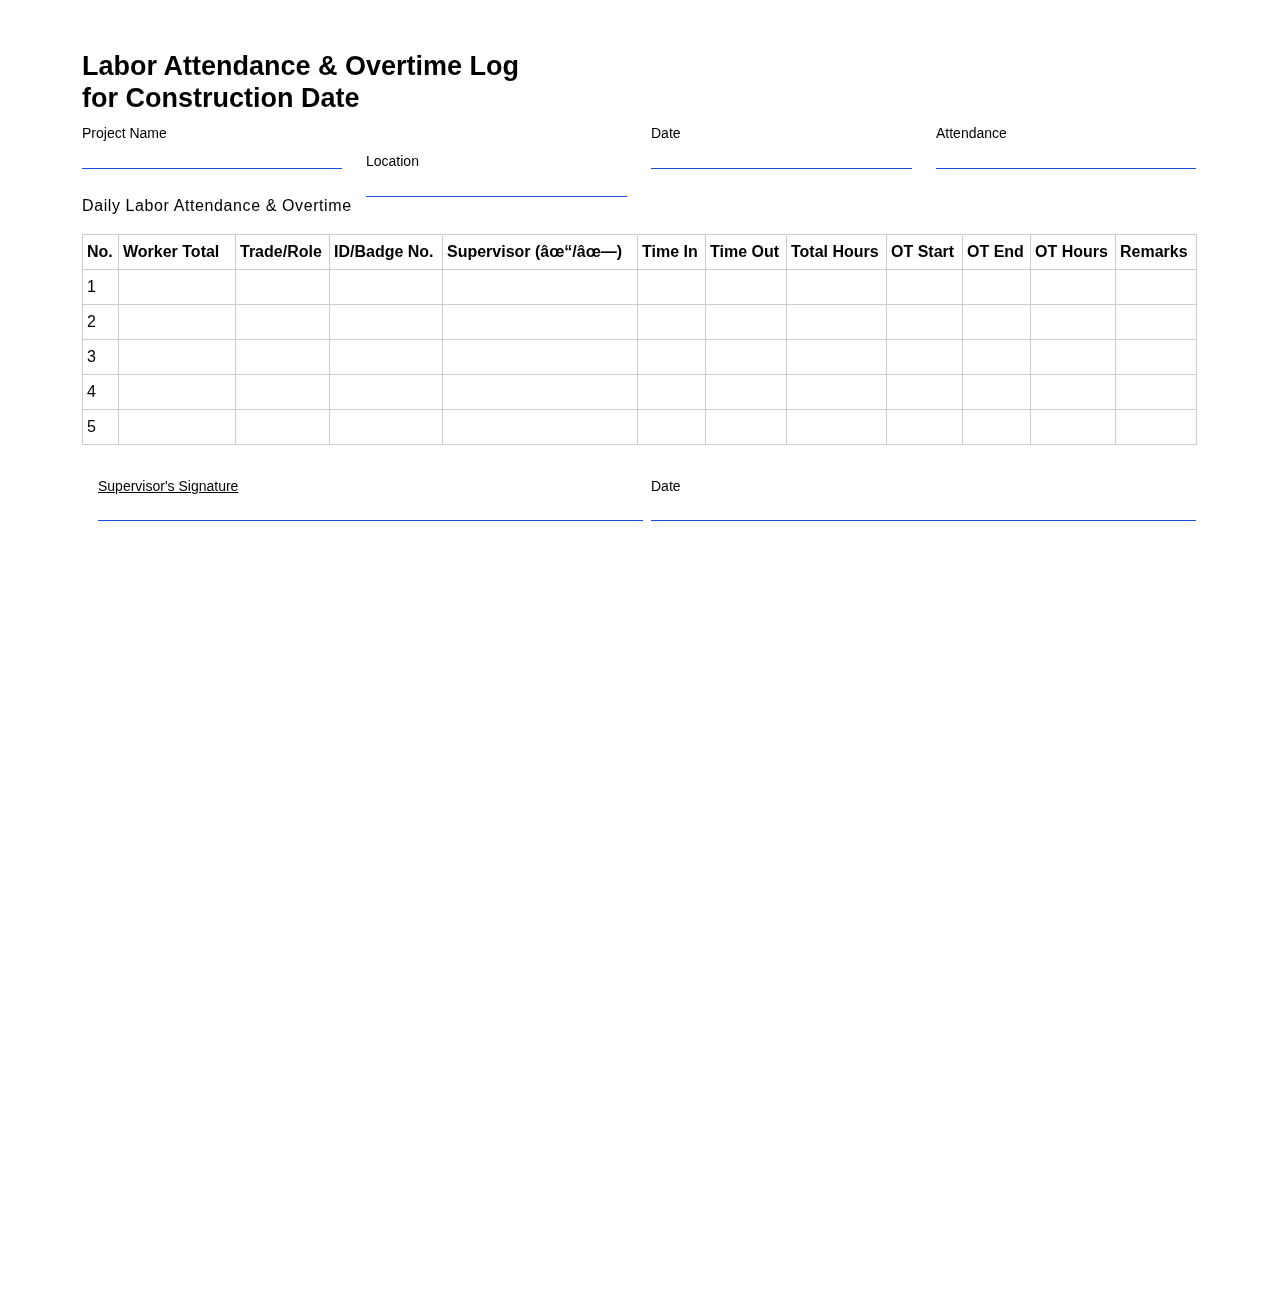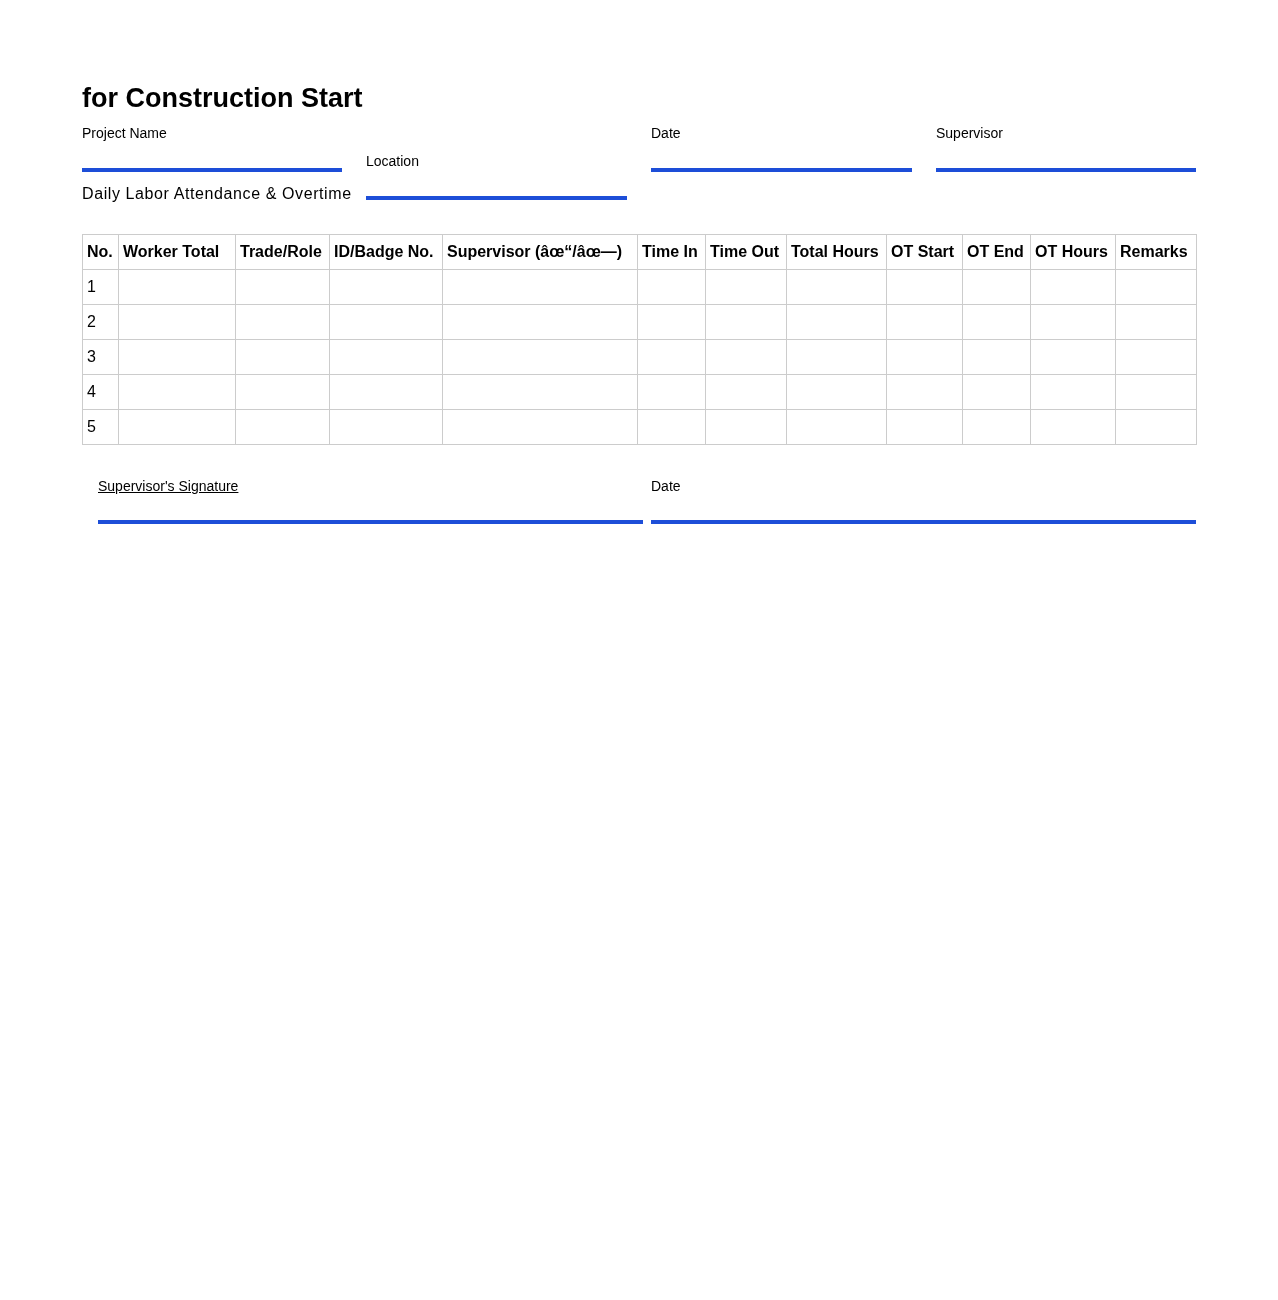--- a/index.html
+++ b/index.html
@@ -6,60 +6,60 @@
     body {
       width: 1278px; height: 1300px; position: relative;
       font-family: "Liberation Sans", sans-serif; color: #000;
     }
     .page { position: absolute; left: 82px; top: 0; width: 1114px; }
     .title {
       position: absolute; left: 0; top: 50px; margin: 0;
       font-size: 27px; font-weight: bold; line-height: 32px; width: 520px;
     }
     .fields { position: absolute; top: 124px; left: 0; width: 1114px; height: 44px; }
-    .field { position: absolute; top: 0; height: 44px; border-bottom: 4px solid #1d4ed8; }
+    .field { position: absolute; top: 0; height: 44px; border-bottom: 1px solid #1d4ed8; }
     .field-label { font-size: 14px; line-height: 18px; display: block; }
     .section-title {
-      position: absolute; left: 0; top: 185px; margin: 0;
+      position: absolute; left: 0; top: 197px; margin: 0;
       font-size: 16px; font-weight: normal; letter-spacing: 0.6px; line-height: 18px;
     }
     table.log {
       position: absolute; left: 0; top: 234px; width: 1114px;
       border-collapse: collapse; table-layout: fixed;
     }
     table.log th, table.log td {
       border: 1px solid #cccccc; height: 34px; padding: 0 0 0 4px;
       font-size: 16px; text-align: left; vertical-align: middle;
       white-space: nowrap; overflow: hidden;
     }
     table.log th { font-weight: bold; margin-left: 15px; }
     .sig { position: absolute; top: 477px; left: 0; width: 1114px; height: 44px; }
     .sig .field { height: 43px; }
   </style>
 </head>
 <body>
 
 <div class="page">
   <h1 class="title">
-    <br>
-    <span>for Construction Start</span>
+    <span>Labor Attendance &amp; Overtime Log</span><br>
+    <span>for Construction Date</span>
   </h1>
 
   <div class="fields">
     <div class="field" style="left:0;width:260px;">
       <span class="field-label">Project Name</span>
     </div>
     <div class="field" style="left:284px;width:261px;margin-top:28px;">
       <span class="field-label">Location</span>
     </div>
     <div class="field" style="left:569px;width:261px;">
       <span class="field-label">Date</span>
     </div>
     <div class="field" style="left:854px;width:260px;">
-      <span class="field-label">Supervisor</span>
+      <span class="field-label">Attendance</span>
     </div>
   </div>
 
   <h2 class="section-title">Daily Labor Attendance &amp; Overtime</h2>
 
   <table class="log">
     <colgroup>
       <col style="width:36px">
         <col style="width:117px">
         <col style="width:94px">

